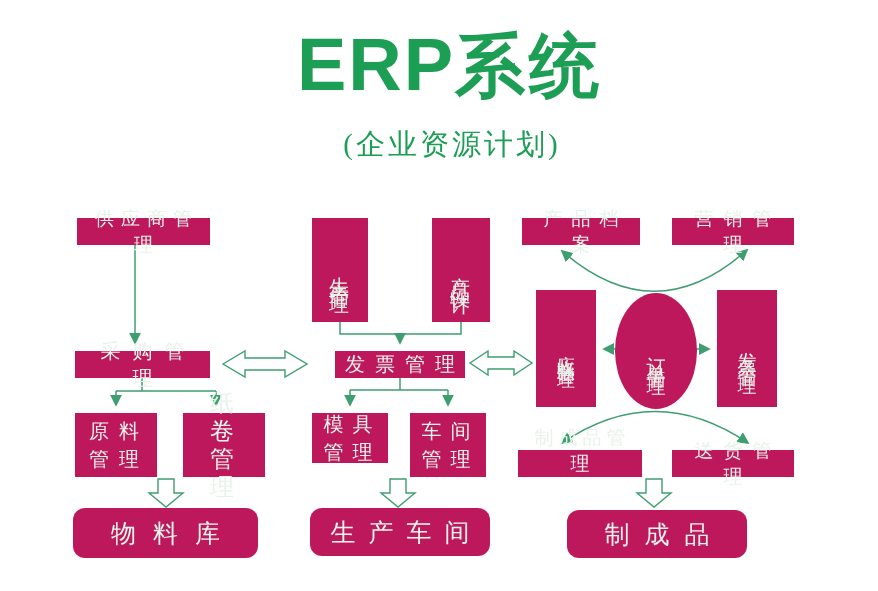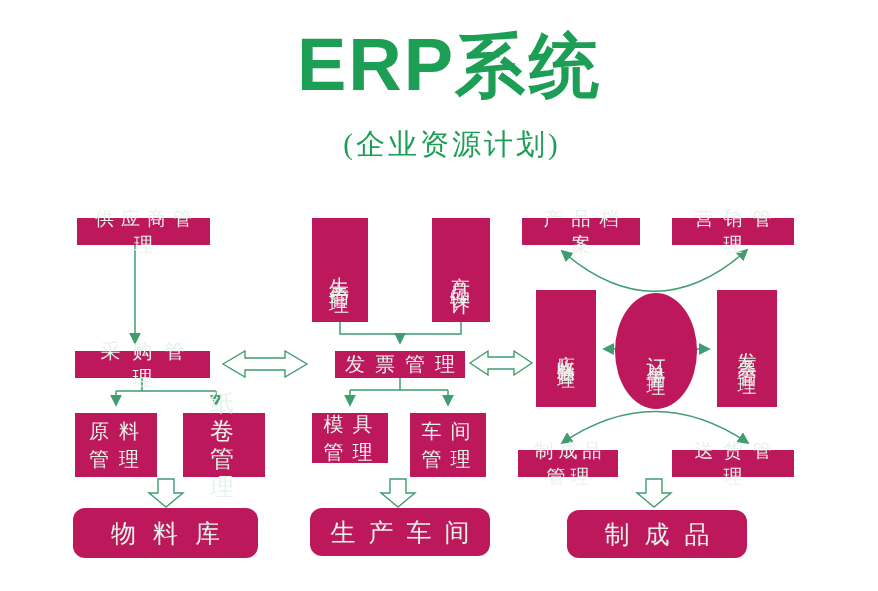--- a/index.html
+++ b/index.html
@@ -141,21 +141,21 @@
     </div>
 
   <div class="box ellipse" style="left:615px;top:293px;width:82px;height:116px;">
       <span class="vtext" style="font-size:19px;letter-spacing:7px;padding-top:7px;">订单管理</span>
     </div>
 
   <div class="box" style="left:717px;top:290px;width:60px;height:117px;">
       <span class="vtext" style="font-size:19px;letter-spacing:8px;padding-top:8px;">发票管理</span>
     </div>
 
-  <div class="box" style="left:518px;top:450px;width:100px;height:27px;font-size:19px;letter-spacing:5px;padding-left:5px;">
+  <div class="box" style="left:518px;top:450px;width:124px;height:27px;font-size:19px;letter-spacing:5px;padding-left:5px;align-items:flex-end;">
       <span>制成品管理</span>
     </div>
 
   <div class="box" style="left:672px;top:450px;width:122px;height:27px;font-size:19px;letter-spacing:10px;padding-left:10px;">
       <span>送货管理</span>
     </div>
 
   <div class="box rounded" style="left:567px;top:510px;width:180px;height:48px;font-size:25px;letter-spacing:15px;padding-left:15px;">
       <span>制成品</span>
     </div>

